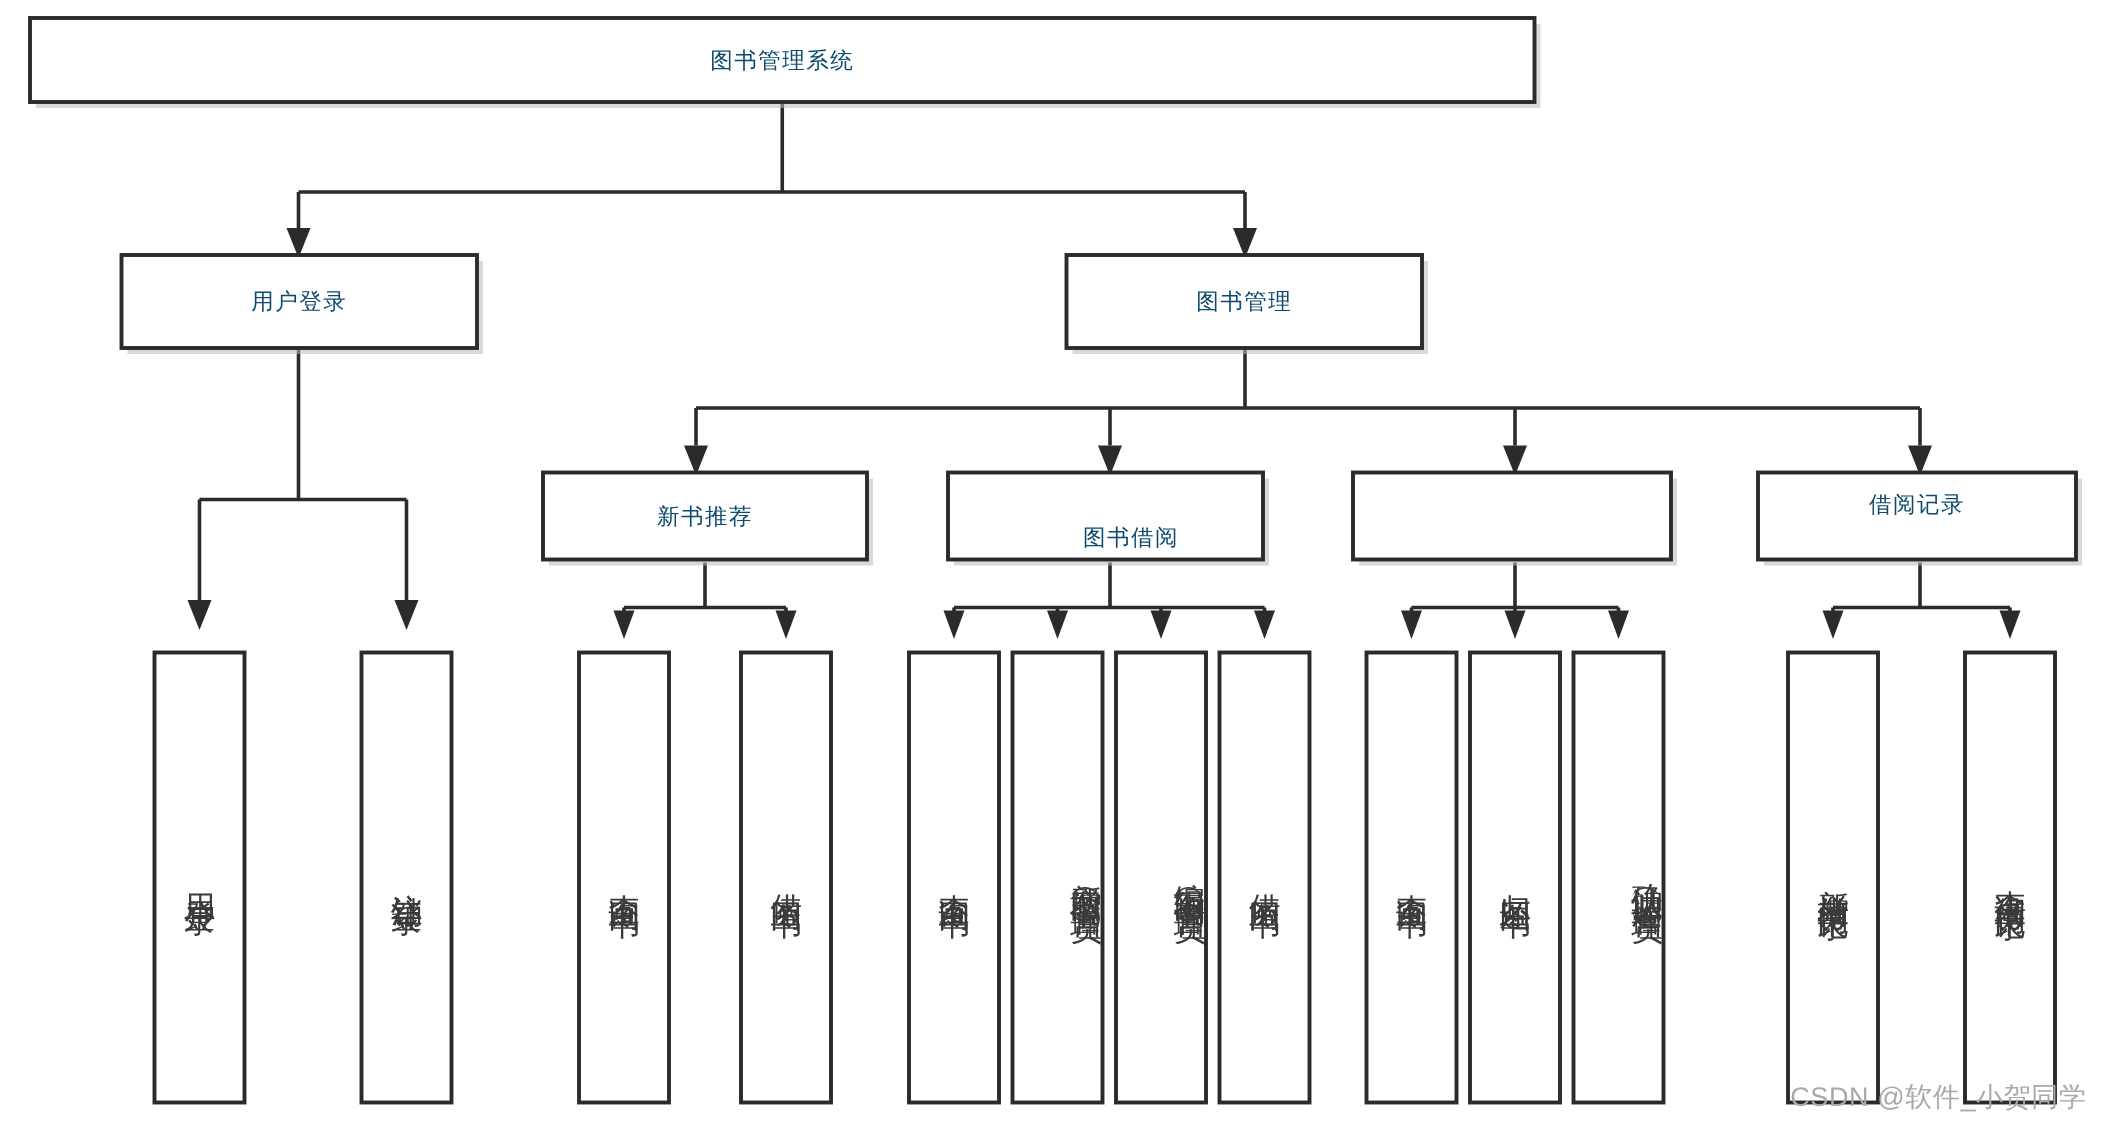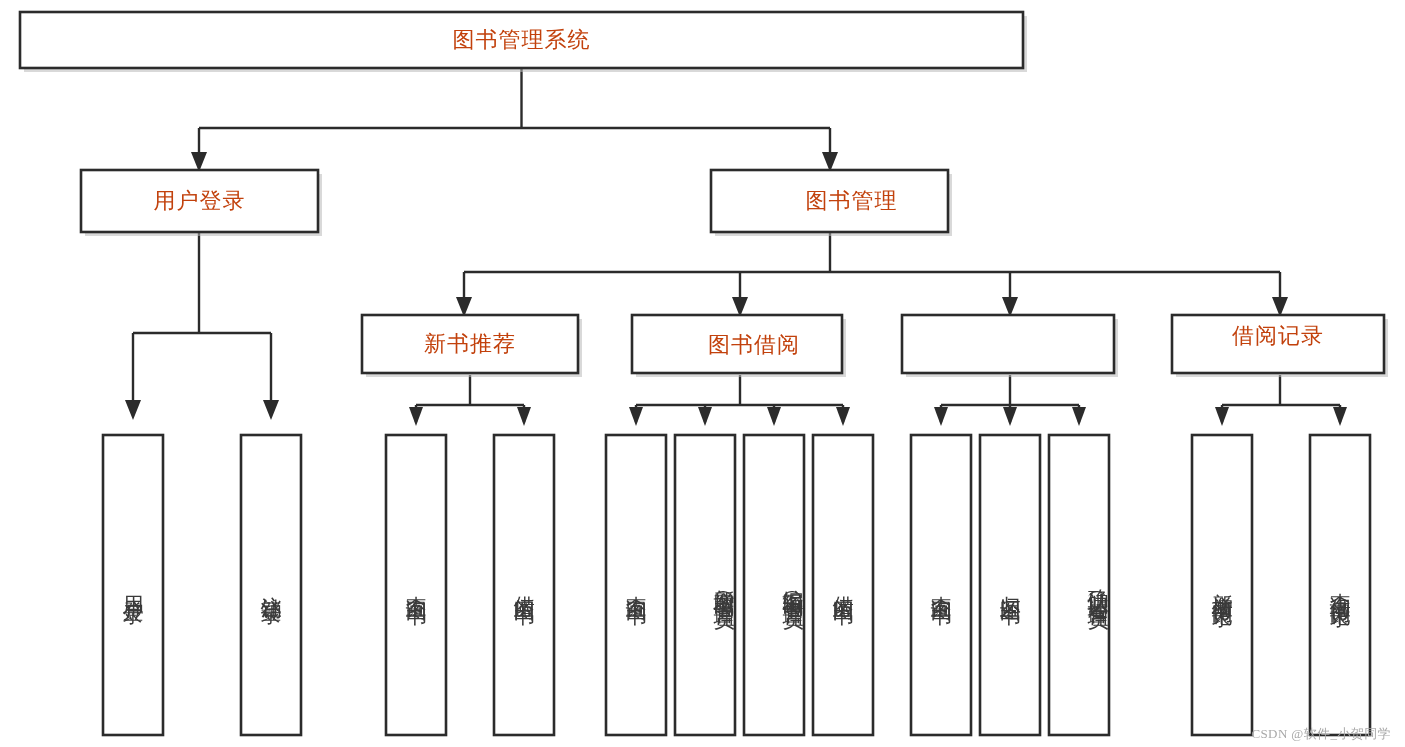--- a/index.html
+++ b/index.html
@@ -45,22 +45,22 @@
     stroke-linecap: butt;
   }
   .arrow-head {
     fill: #2b2b2b;
     stroke: none;
   }
   .watermark-text {
     position: absolute;
     right: 14px;
     bottom: 4px;
-    font-family: Liberation Serif, serif;
-    font-size: 13px;
+    font-family: Liberation Sans, sans-serif;
+    font-size: 18px;
     color: #a9a9a9;
     white-space: nowrap;
     letter-spacing: 0.4px;
     user-select: none;
   }
   
   .vlabel {
     position: absolute;
     writing-mode: vertical-rl;
     text-orientation: upright;
@@ -71,22 +71,22 @@
     letter-spacing: 3px;
     display: flex;
     align-items: center;
     justify-content: center;
     text-align: center;
     pointer-events: none;
   }
   .hlabel {
     position: absolute;
     font-family: "DejaVu Sans", "Liberation Sans", sans-serif;
-    font-size: 22px;
-    color: #c2410c;
+    font-size: 15px;
+    color: #0c4a6e;
     display: flex;
     align-items: center;
     justify-content: center;
     letter-spacing: 1px;
     pointer-events: none;
   }
 </style>
 </head>
 <body>
 
@@ -208,25 +208,25 @@
 
       <rect class="node-box" x="1192" y="435" width="60" height="300"></rect>
       <rect class="node-box" x="1310" y="435" width="60" height="300"></rect>
     </g>
   </svg>
 
   <div class="hlabel" style="left:20px; top:12px; width:1003px; height:56px;">图书管理系统</div>
 
   <div class="hlabel" style="left:81px; top:170px; width:237px; height:62px;">用户登录</div>
 
-  <div class="hlabel" style="left:711px; top:170px; width:237px; height:62px;padding-left:22px;">图书管理</div>
+  <div class="hlabel" style="left:711px; top:170px; width:237px; height:62px;">图书管理</div>
 
   <div class="hlabel" style="left:362px; top:315px; width:216px; height:58px;">新书推荐</div>
 
-  <div class="hlabel" style="left:632px; top:316px; width:244px; height:58px;">图书借阅</div>
+  <div class="hlabel" style="left:632px; top:329px; width:244px; height:58px;">图书借阅</div>
 
 
   <div class="hlabel" style="left:1172px; top:315px; width:212px; height:42px;">借阅记录</div>
 
   <div class="vlabel" style="left:103px; top:435px; width:60px; height:300px;">用户登录</div>
   <div class="vlabel" style="left:241px; top:435px; width:60px; height:300px;">注销登录</div>
 
   <div class="vlabel" style="left:386px; top:435px; width:60px; height:300px;">查询图书</div>
   <div class="vlabel" style="left:494px; top:435px; width:60px; height:300px;">借阅图书</div>
 

